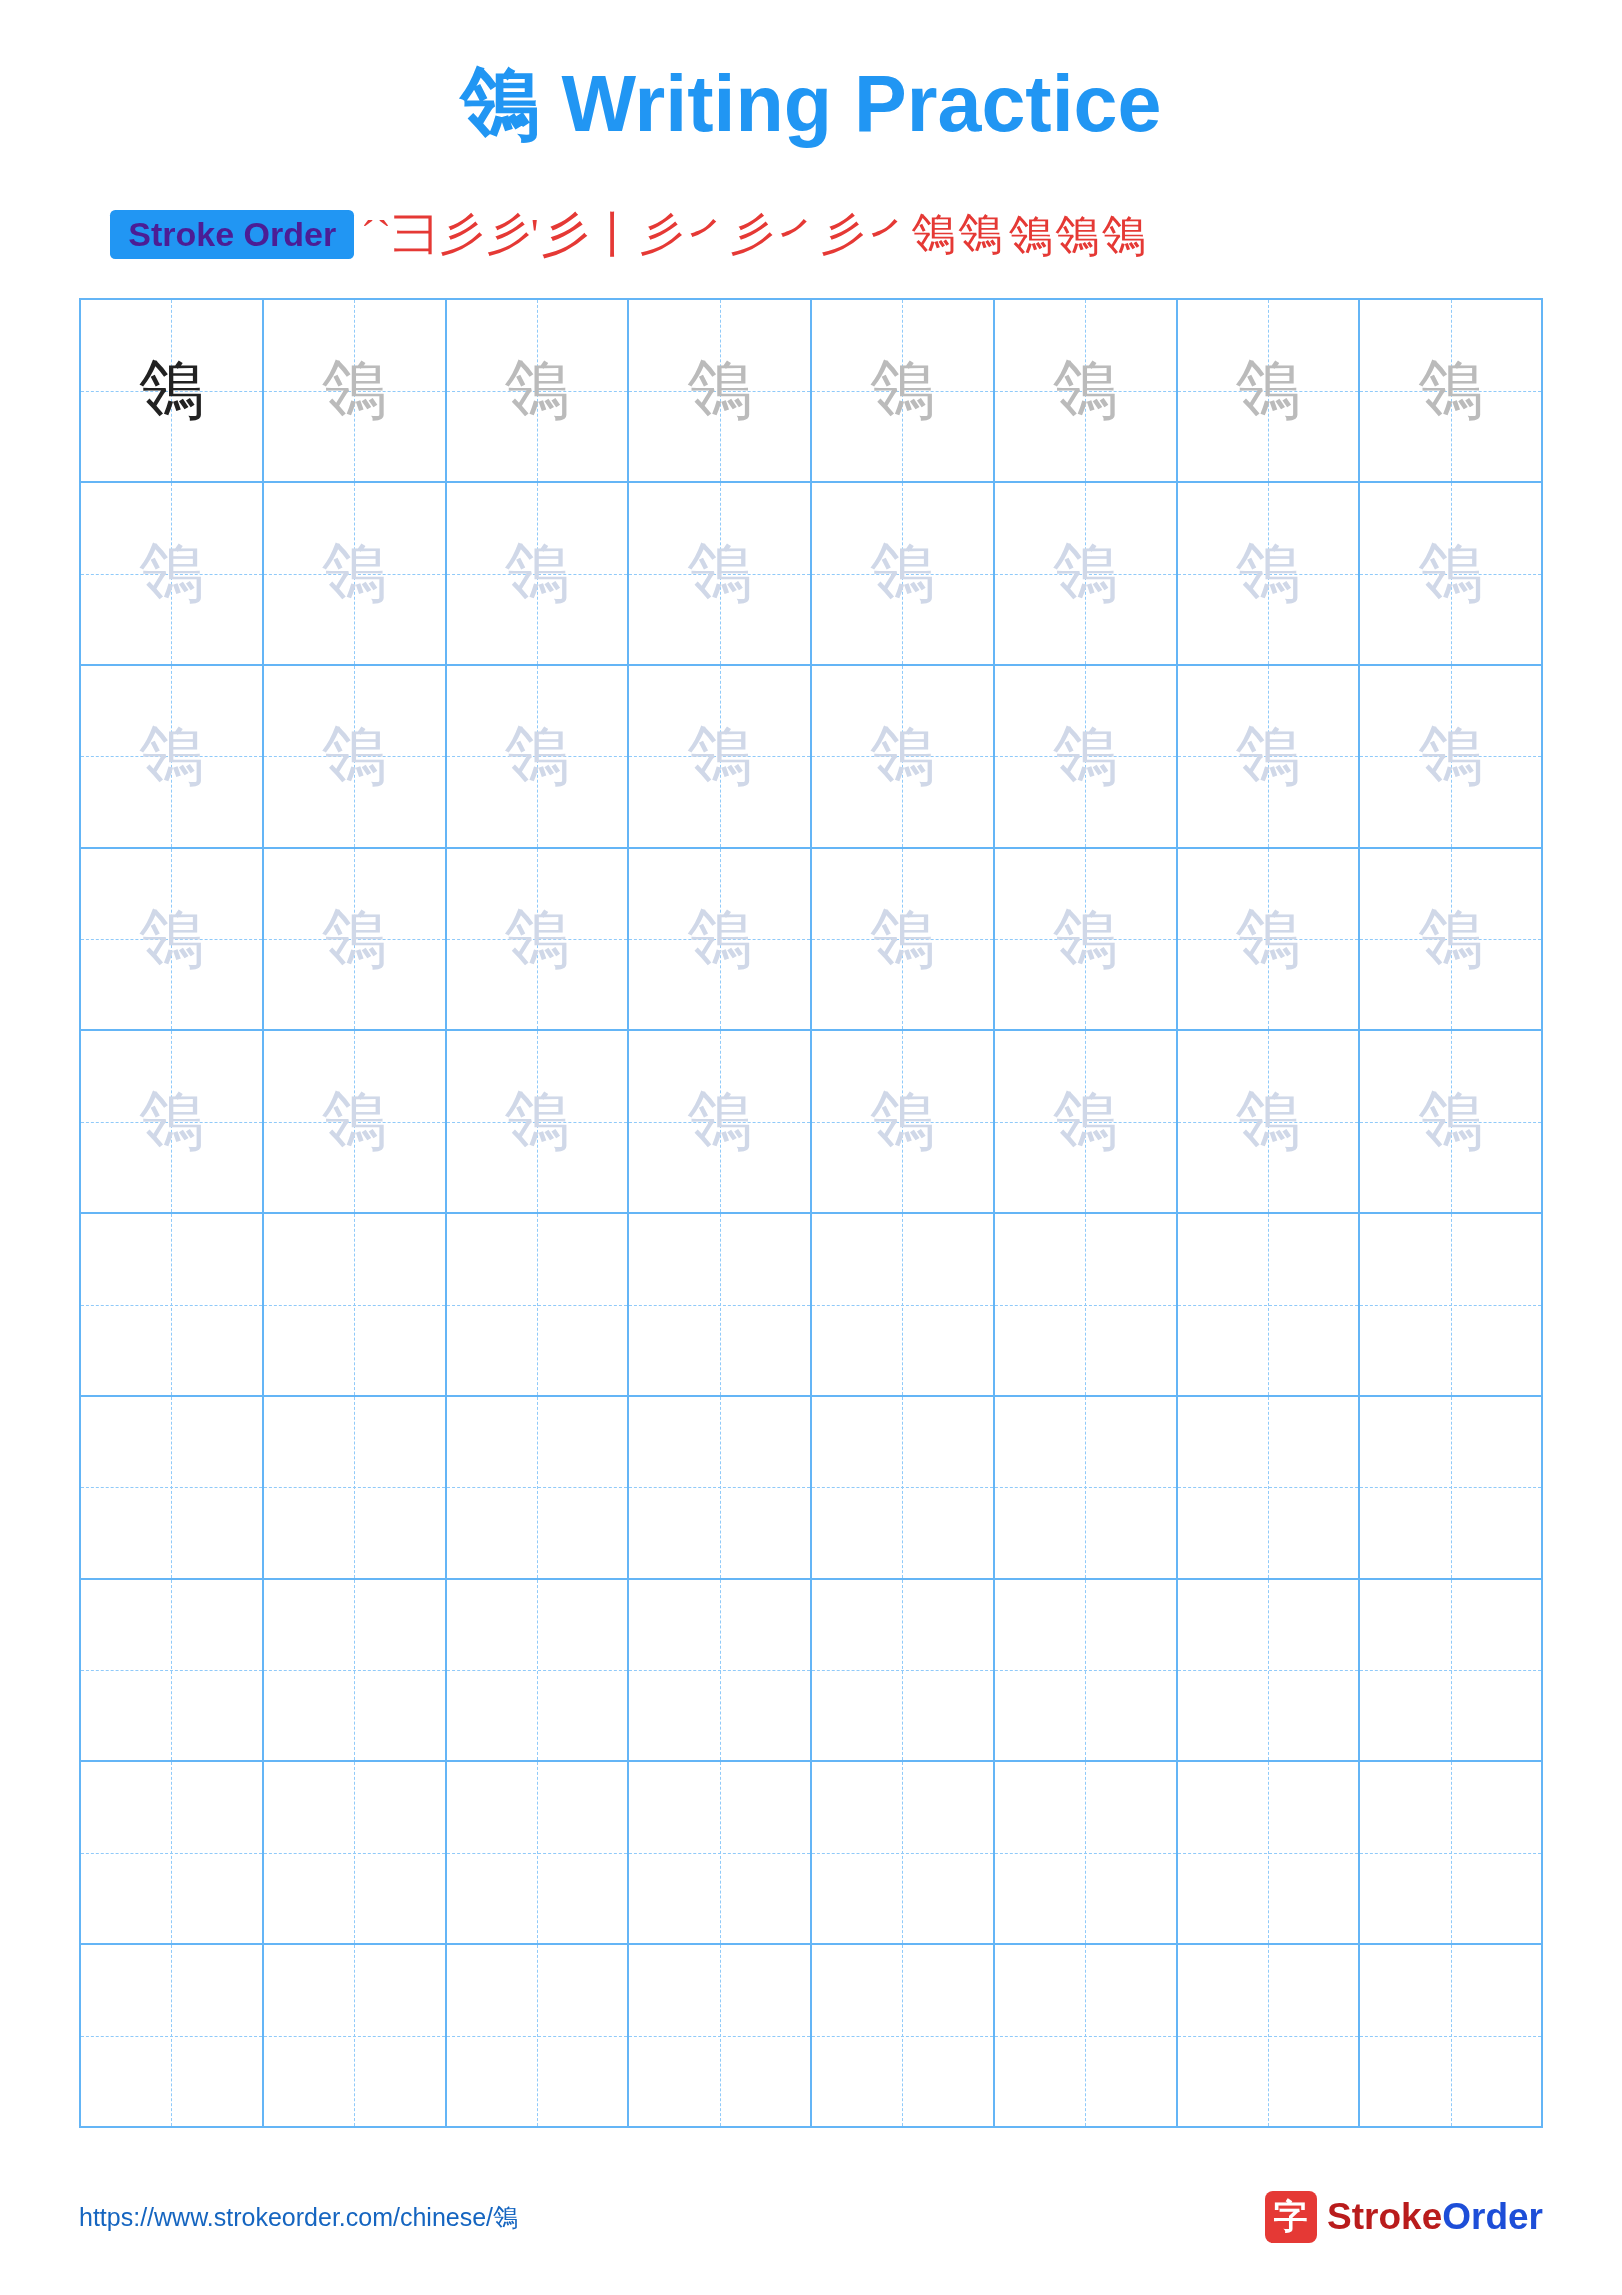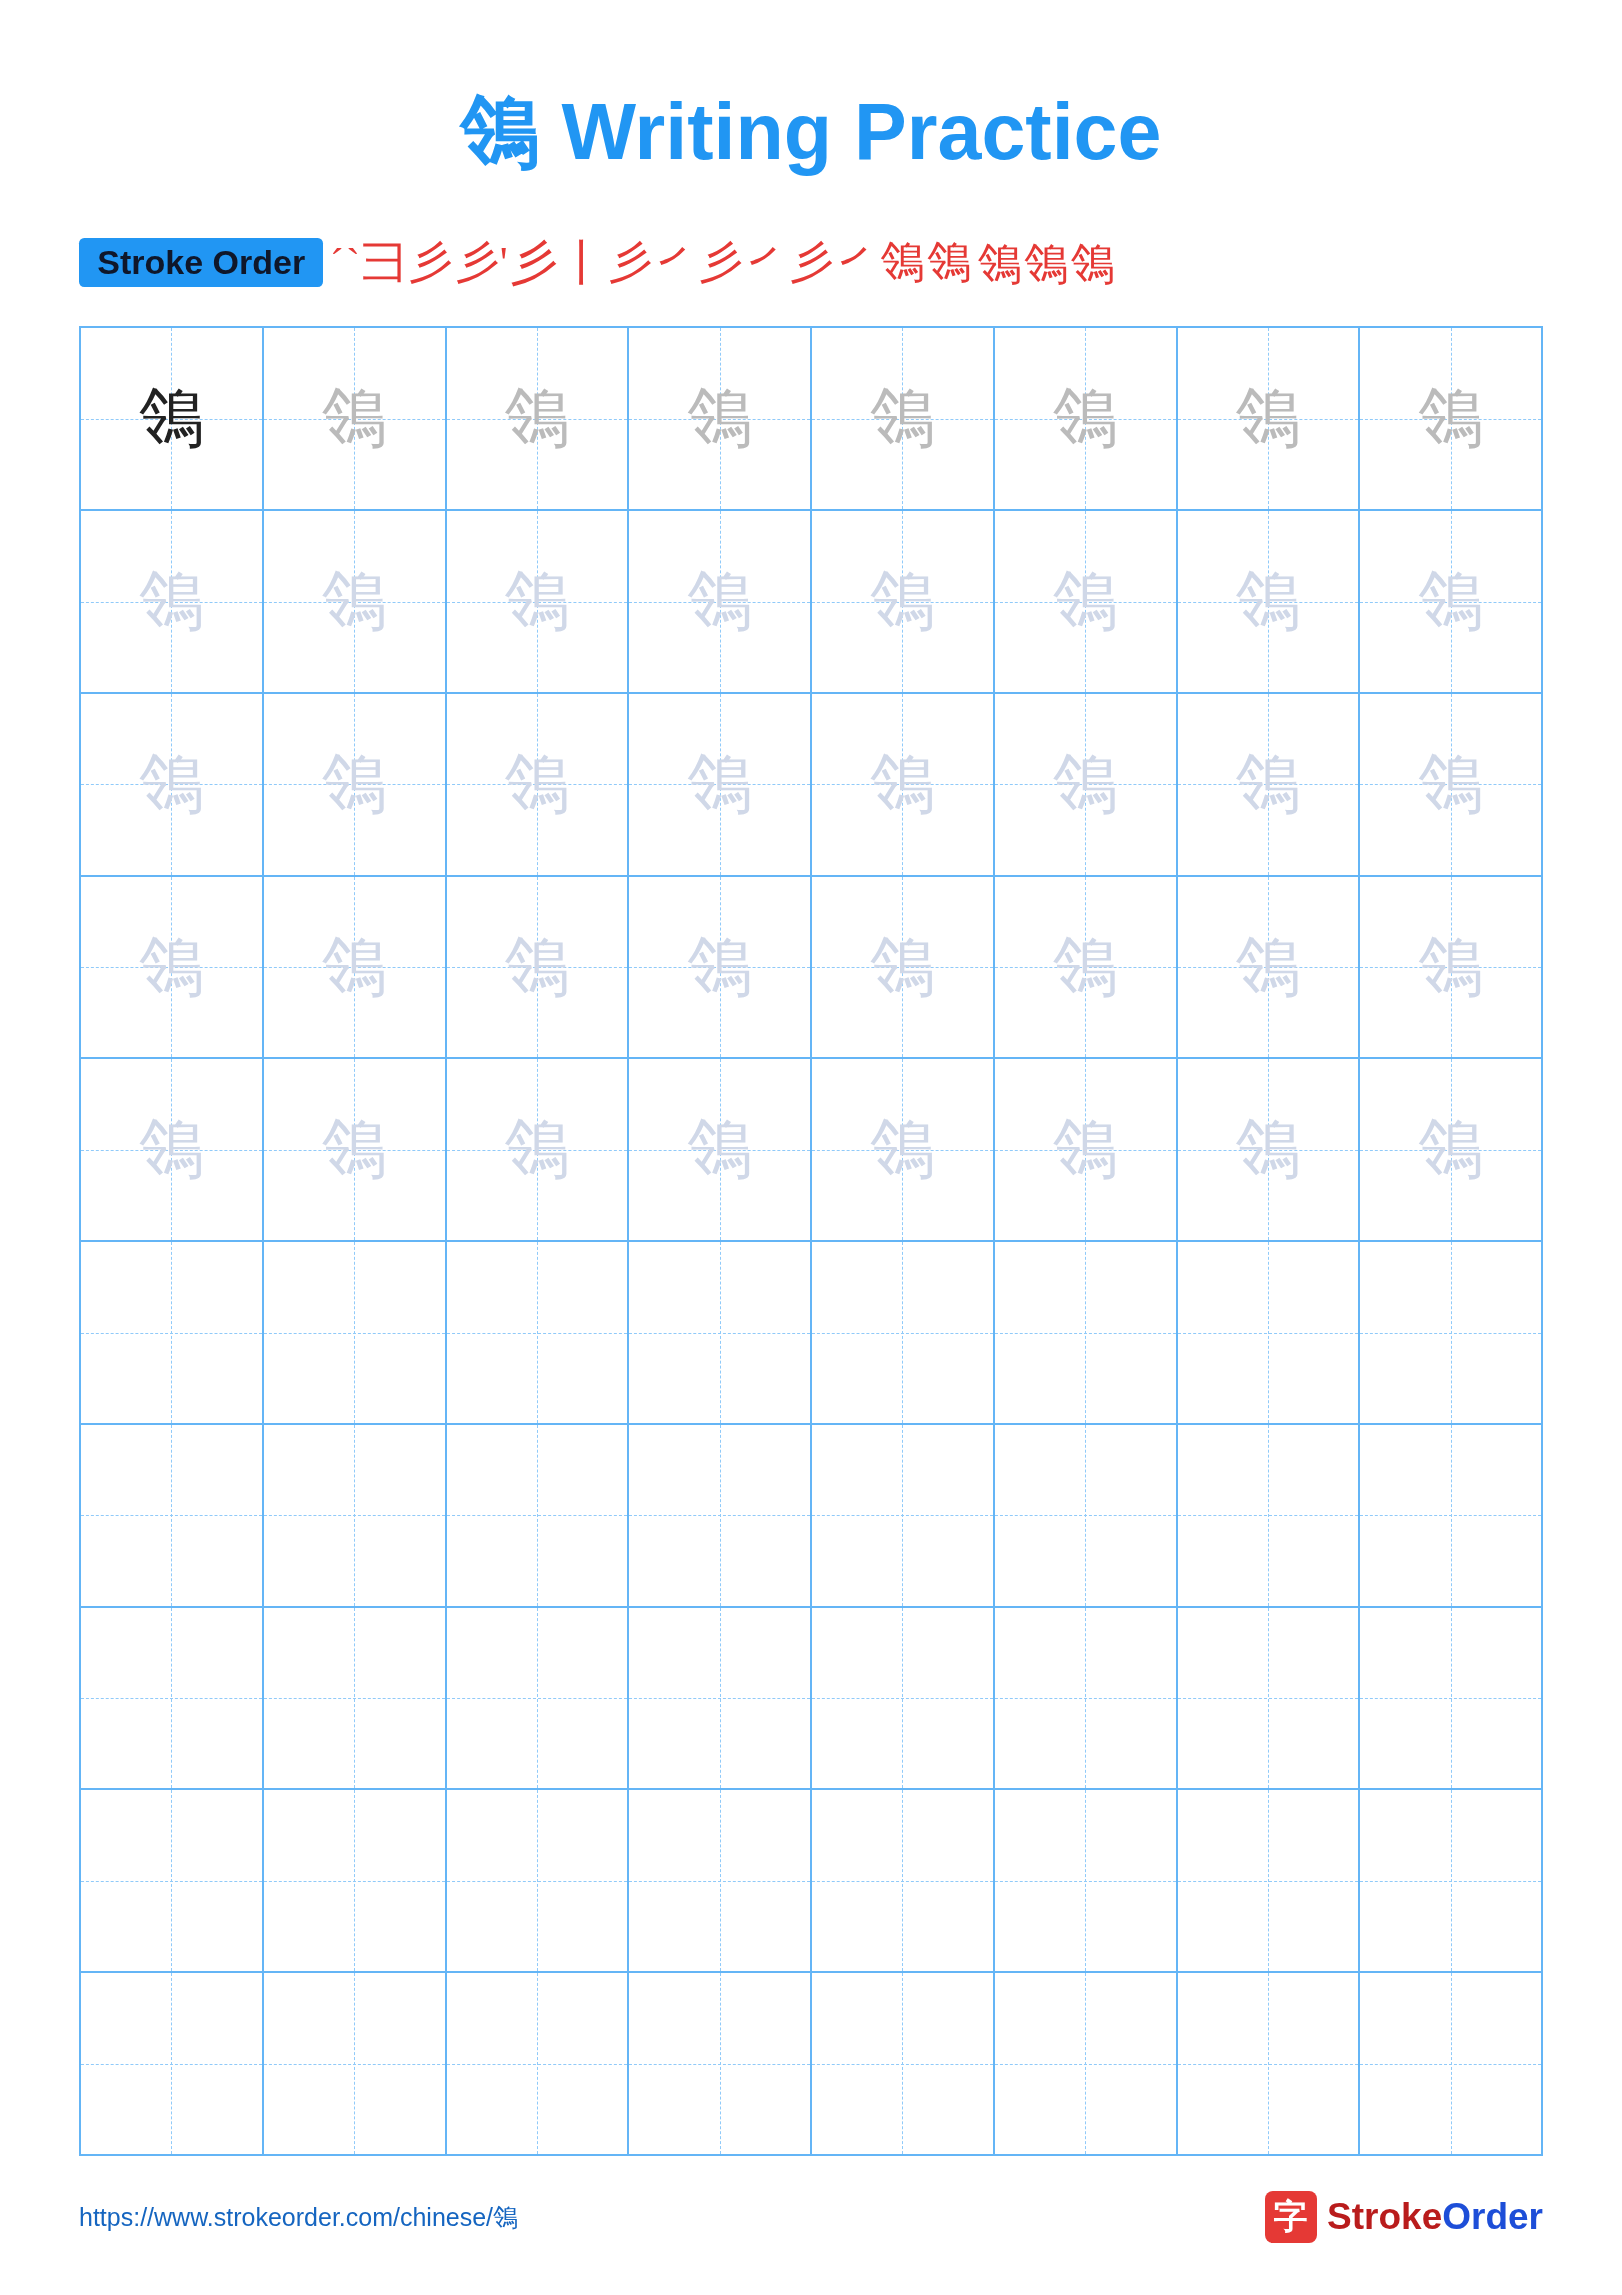--- a/index.html
+++ b/index.html
@@ -20,45 +20,45 @@
       position: relative;
     }
 
     .title {
       text-align: center;
       font-size: 79px;
       font-weight: bold;
       color: #2196F3;
       margin-bottom: 52px;
       font-family: sans-serif;
-      margin-top: 28px;
     }
 
     .title .char {
       color: #2196F3;
     }
 
     .stroke-order-section {
       margin-bottom: 39px;
       display: flex;
       flex-wrap: wrap;
       align-items: center;
       gap: 6.5px;
     }
 
     .stroke-order-badge {
       background: #2196F3;
-      color: #0f172a;
+      color: #4c1d95;
       font-size: 34px;
       font-family: sans-serif;
       font-weight: bold;
       padding: 5.2px 18.3px;
       border-radius: 5.2px;
       display: inline-block;
       white-space: nowrap;
+      margin-left: 31px;
     }
 
     .stroke-order-chars {
       display: flex;
       flex-wrap: wrap;
       align-items: center;
       gap: 2.6px;
     }
 
     .stroke-char {

